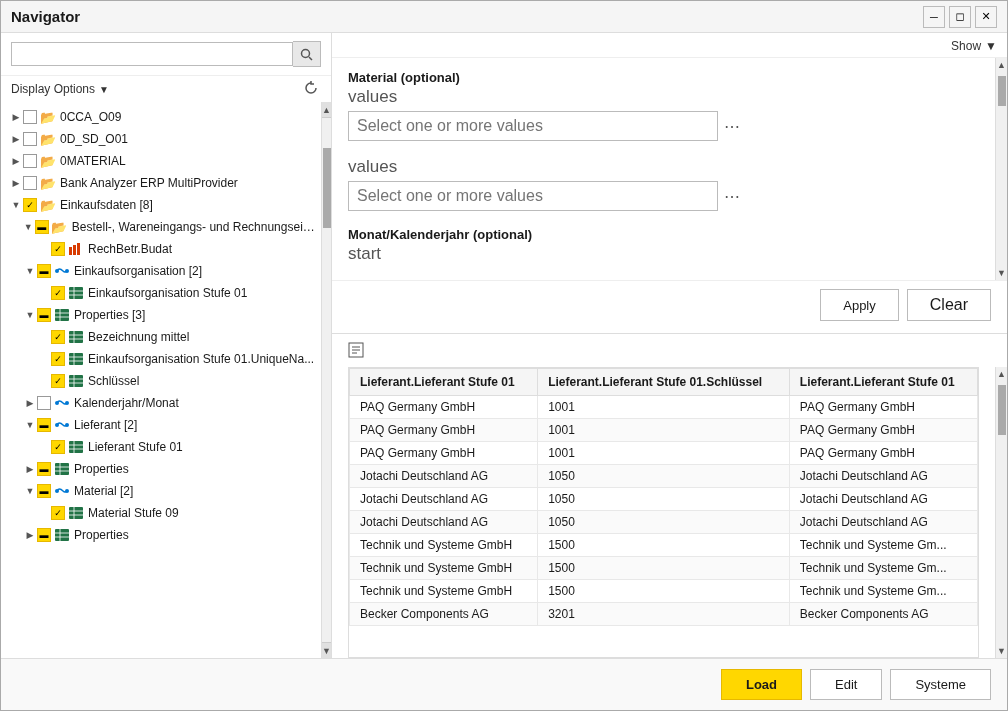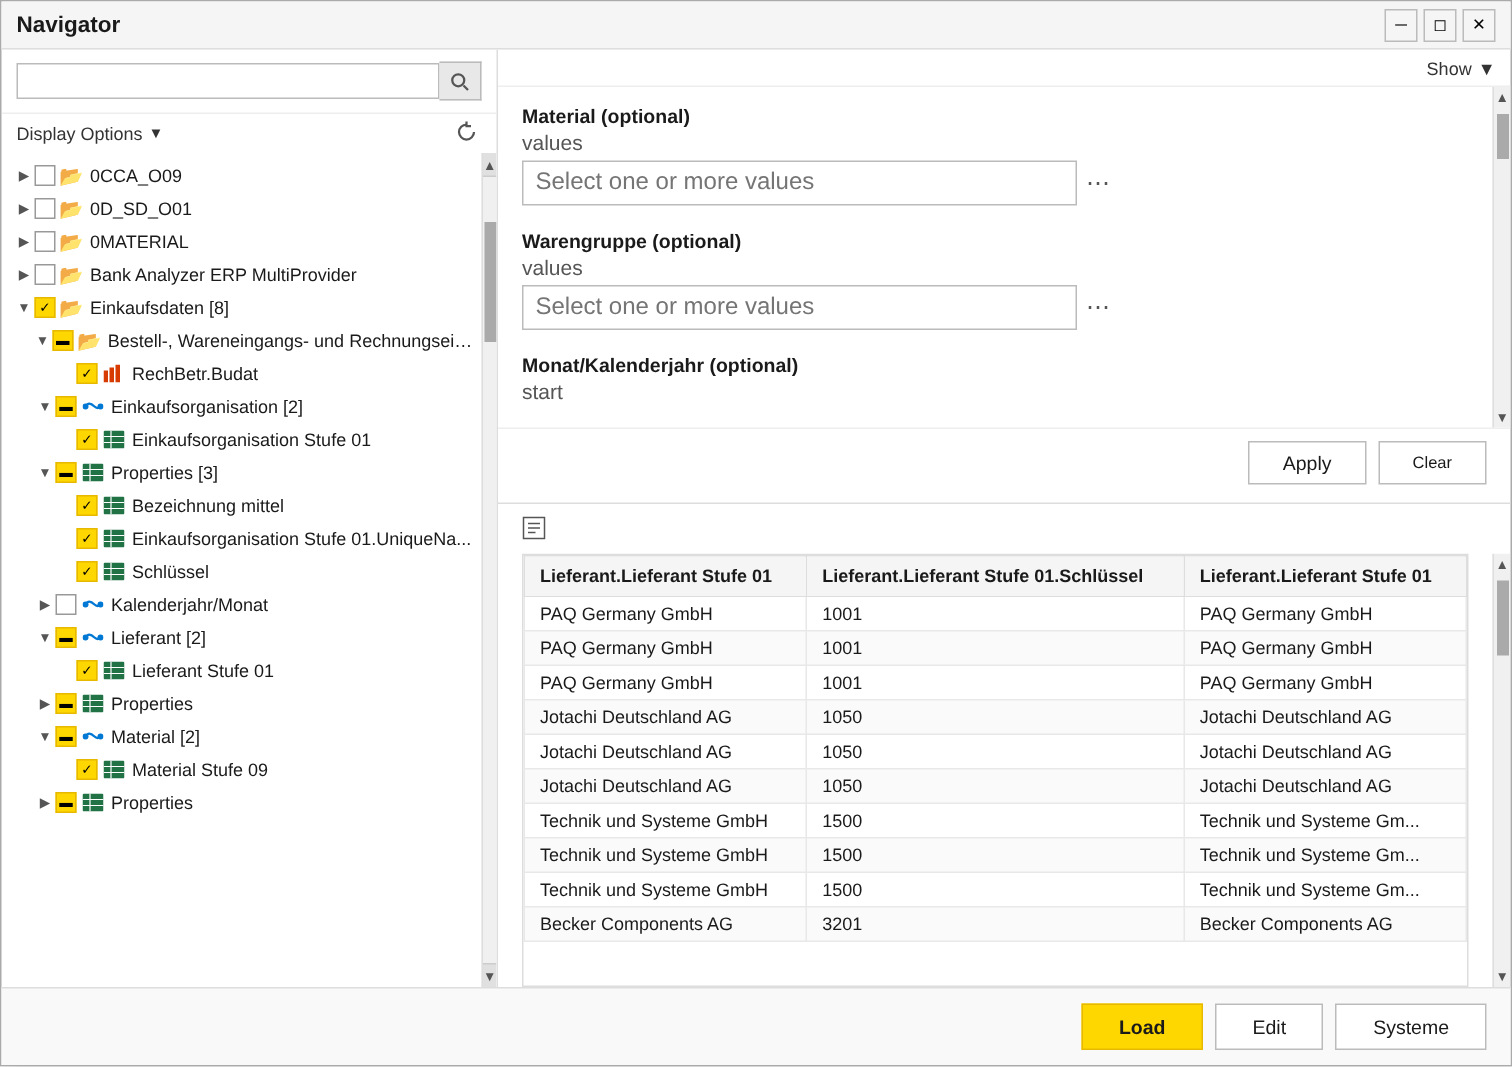--- a/index.html
+++ b/index.html
@@ -201,21 +201,21 @@
     .filter-group {
       margin-bottom: 16px;
     }
     .filter-group-title {
       font-size: 13px;
       font-weight: 600;
       color: #1a1a1a;
       margin-bottom: 2px;
     }
     .filter-group-sub {
-      font-size: 14px;
+      font-size: 17px;
       color: #555;
       margin-bottom: 4px;
     }
     .filter-input-row {
       display: flex;
       align-items: center;
       gap: 6px;
     }
     .filter-input {
       flex: 1;
@@ -244,21 +244,21 @@
       background: #fff;
       border: 1px solid #bbb;
       font-size: 13px;
       cursor: pointer;
       color: #1a1a1a;
     }
     .btn-clear {
       padding: 6px 22px;
       background: #fff;
       border: 1px solid #bbb;
-      font-size: 11px;
+      font-size: 16px;
       cursor: pointer;
       color: #1a1a1a;
     }
     
     .data-section {
       flex: 1;
       display: flex;
       flex-direction: column;
       overflow: hidden;
       border-top: 1px solid #ddd;
@@ -723,21 +723,20 @@
             <div class="filter-group">
               <div class="filter-group-title">Material (optional)</div>
               <div class="filter-group-sub">values</div>
               <div class="filter-input-row">
                 <input class="filter-input" type="text" placeholder="Select one or more values" style="">
                 <span class="filter-dots">⋯</span>
               </div>
             </div>
 
             <div class="filter-group">
-              <div class="filter-group-title">Warengruppe (optional)</div>
               <div class="filter-group-sub">values</div>
               <div class="filter-input-row">
                 <input class="filter-input" type="text" placeholder="Select one or more values" style="">
                 <span class="filter-dots">⋯</span>
               </div>
             </div>
 
             <div class="filter-group">
               <div class="filter-group-title">Monat/Kalenderjahr (optional)</div>
               <div class="filter-group-sub">start</div>

